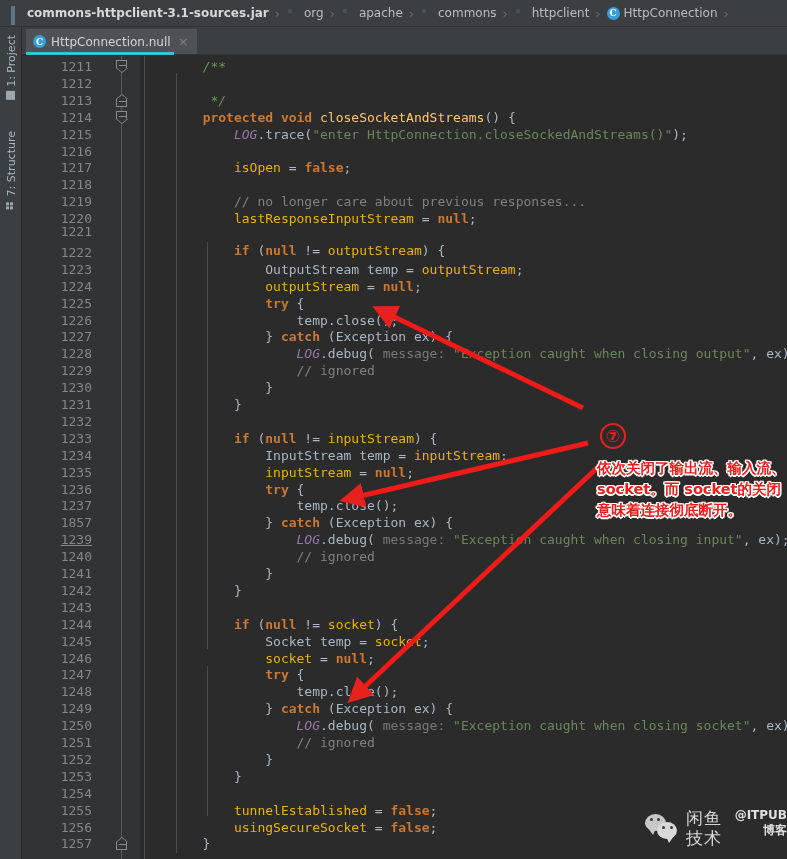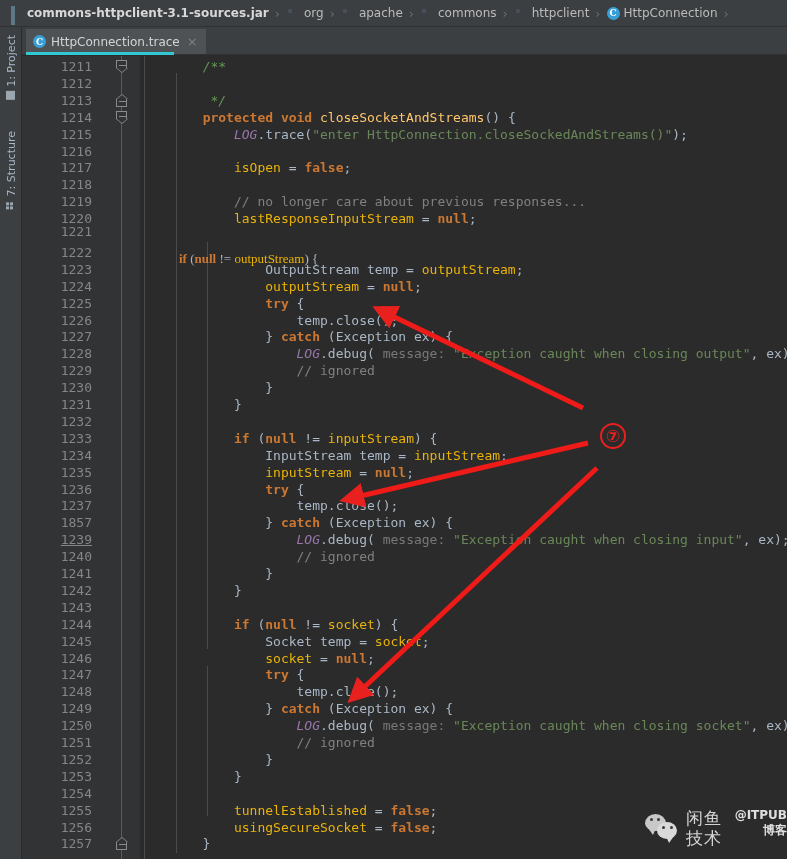--- a/index.html
+++ b/index.html
@@ -274,21 +274,21 @@
     </div>
     <div class="stripe-btn" style="top:100px;">
       <span class="stripe-sq dots"></span>
       <span>7: Structure</span>
     </div>
   </div>
 
   <div class="tab-bar">
     <div class="tab">
       <span class="ico ico-class">C</span>
-      <span class="tab-label">HttpConnection.trace</span>
+      <span class="tab-label">HttpConnection.null</span>
       <span class="tab-close">×</span>
     </div>
     <div class="tab-underline"></div>
   </div>
 
   <div class="editor">
     <div class="gutter">
       <div class="gutter-line-fold"></div>
       <div id="line-numbers">
           <div class="lnum" style="top: 3px;">1211</div>
@@ -364,21 +364,21 @@
           <div class="code-line" style="top: 19.9px;"><span class="t-plain">         </span></div>
           <div class="code-line" style="top: 36.8px;"><span class="t-plain">         </span><span class="t-cmt">*/</span></div>
           <div class="code-line" style="top: 53.7px;"><span class="t-plain">        </span><span class="t-kw">protected void </span><span class="t-mth">closeSocketAndStreams</span><span class="t-plain">() {</span></div>
           <div class="code-line" style="top: 70.6px;"><span class="t-plain">            </span><span class="t-sfld">LOG</span><span class="t-plain">.trace(</span><span class="t-str">"enter HttpConnection.closeSockedAndStreams()"</span><span class="t-plain">);</span></div>
           <div class="code-line" style="top: 87.5px;"></div>
           <div class="code-line" style="top: 104.4px;"><span class="t-plain">            </span><span class="t-fld">isOpen</span><span class="t-plain"> = </span><span class="t-kw">false</span><span class="t-plain">;</span></div>
           <div class="code-line" style="top: 121.3px;"></div>
           <div class="code-line" style="top: 138.2px;"><span class="t-plain">            </span><span class="t-cmtl">// no longer care about previous responses...</span></div>
           <div class="code-line" style="top: 155.1px;"><span class="t-plain">            </span><span class="t-fld">lastResponseInputStream</span><span class="t-plain"> = </span><span class="t-kw">null</span><span class="t-plain">;</span></div>
           <div class="code-line" style="top: 172px;"></div>
-          <div class="code-line" style="top: 195px; font-family: Liberation Serif, serif;"><span class="t-plain">            </span><span class="t-kw">if</span><span class="t-plain"> (</span><span class="t-kw">null</span><span class="t-plain"> != </span><span class="t-fld">outputStream</span><span class="t-plain">) {</span></div>
+          <div class="code-line" style="top: 187px;"><span class="t-plain">            </span><span class="t-kw">if</span><span class="t-plain"> (</span><span class="t-kw">null</span><span class="t-plain"> != </span><span class="t-fld">outputStream</span><span class="t-plain">) {</span></div>
           <div class="code-line" style="top: 205.8px;"><span class="t-plain">                OutputStream temp = </span><span class="t-fld">outputStream</span><span class="t-plain">;</span></div>
           <div class="code-line" style="top: 222.7px;"><span class="t-plain">                </span><span class="t-fld">outputStream</span><span class="t-plain"> = </span><span class="t-kw">null</span><span class="t-plain">;</span></div>
           <div class="code-line" style="top: 239.6px;"><span class="t-plain">                </span><span class="t-kw">try</span><span class="t-plain"> {</span></div>
           <div class="code-line" style="top: 256.5px;"><span class="t-plain">                    temp.close();</span></div>
           <div class="code-line" style="top: 273.4px;"><span class="t-plain">                } </span><span class="t-kw">catch</span><span class="t-plain"> (Exception ex) {</span></div>
           <div class="code-line" style="top: 290.3px;"><span class="t-plain">                    </span><span class="t-sfld">LOG</span><span class="t-plain">.debug( </span><span class="t-hint">message:</span><span class="t-plain"> </span><span class="t-str">"Exception caught when closing output"</span><span class="t-plain">, ex);</span></div>
           <div class="code-line" style="top: 307.2px;"><span class="t-plain">                    </span><span class="t-cmtl">// ignored</span></div>
           <div class="code-line" style="top: 324.1px;"><span class="t-plain">                }</span></div>
           <div class="code-line" style="top: 341px;"><span class="t-plain">            }</span></div>
           <div class="code-line" style="top: 357.9px;"></div>
@@ -419,20 +419,21 @@
     </defs>
     <g id="arrow-group">
         <line x1="583" y1="408" x2="384" y2="312" stroke="#ef1b18" stroke-width="5" marker-end="url(#ah)"></line>
         <line x1="588" y1="443" x2="352" y2="498" stroke="#ef1b18" stroke-width="5" marker-end="url(#ah)"></line>
         <line x1="597" y1="468" x2="357" y2="694" stroke="#ef1b18" stroke-width="5" marker-end="url(#ah)"></line>
       </g>
   </svg>
 
   <div class="overlay">
     <div class="circled-num">⑦</div>
+    <div class="note-text">依次关闭了输出流、输入流、socket。而 socket的关闭意味着连接彻底断开。</div>
   </div>
 
   <div class="watermark">
     <div class="wechat-ico">
       <div class="b1"></div>
       <div class="d" style="left:5px;  top:4px;"></div>
       <div class="d" style="left:12px; top:4px;"></div>
       <div class="b2"></div>
       <div class="d" style="left:17px; top:12px;"></div>
       <div class="d" style="left:25px; top:12px;"></div>

